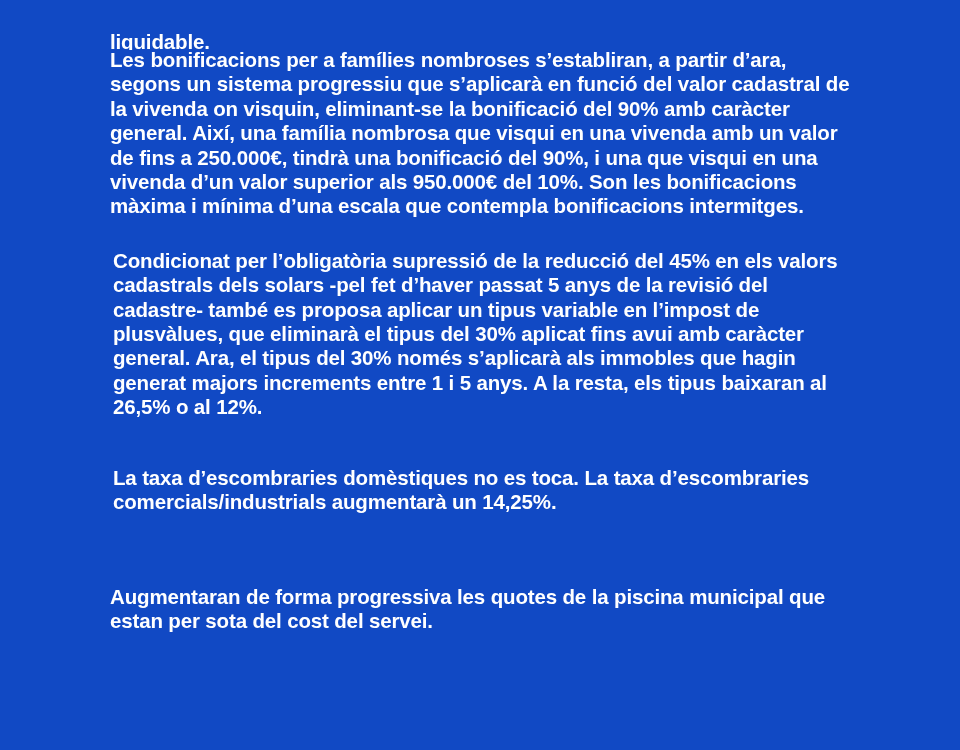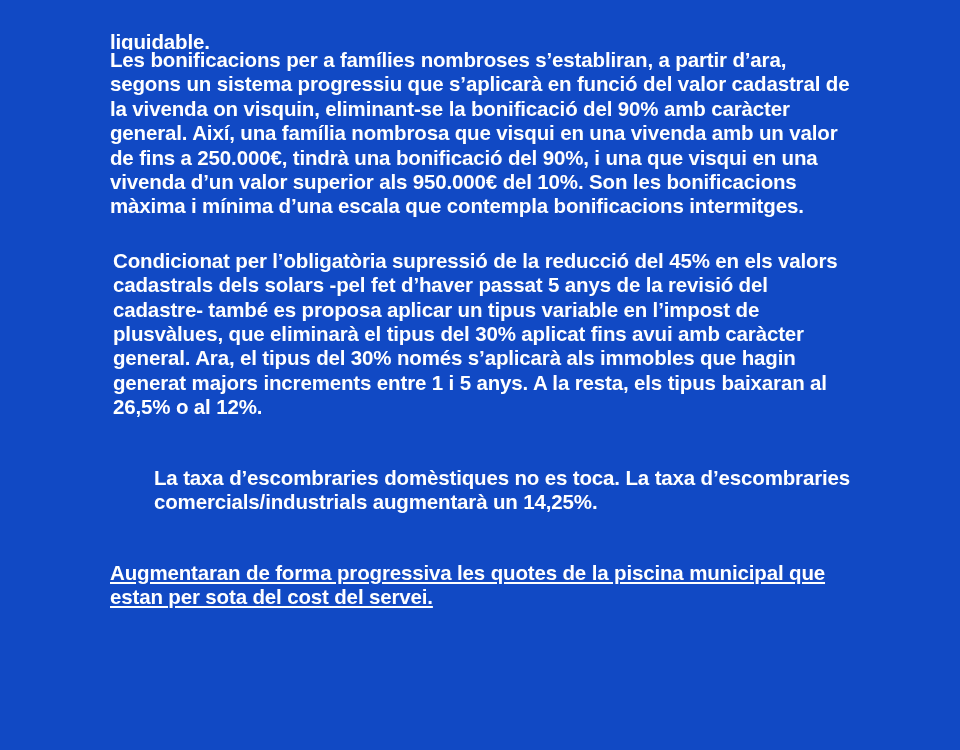--- a/index.html
+++ b/index.html
@@ -33,23 +33,23 @@
   .clipped-top {
     position: absolute;
     top: -18px;
     left: 110px;
     width: 760px;
     overflow: hidden;
     height: 20px;
   }
   .p-gap-1 { margin-top: 48px; }
   .p-gap-2 { margin-top: 30px; padding-left: 3px; }
-  .p-gap-3 { margin-top: 46px; padding-left: 3px; margin-left: 41px; }
+  .p-gap-3 { margin-top: 46px; padding-left: 3px; }
   .p-gap-4 { margin-top: 49px; }
-  .p-gap-5 { margin-top: 46px; text-decoration: underline; }
+  .p-gap-5 { margin-top: 70px; }
 </style>
 </head>
 <body>
 
 <div id="doc">
 
   <div class="clipped-top">
     <p class="para">liquidable.</p>
   </div>
 

